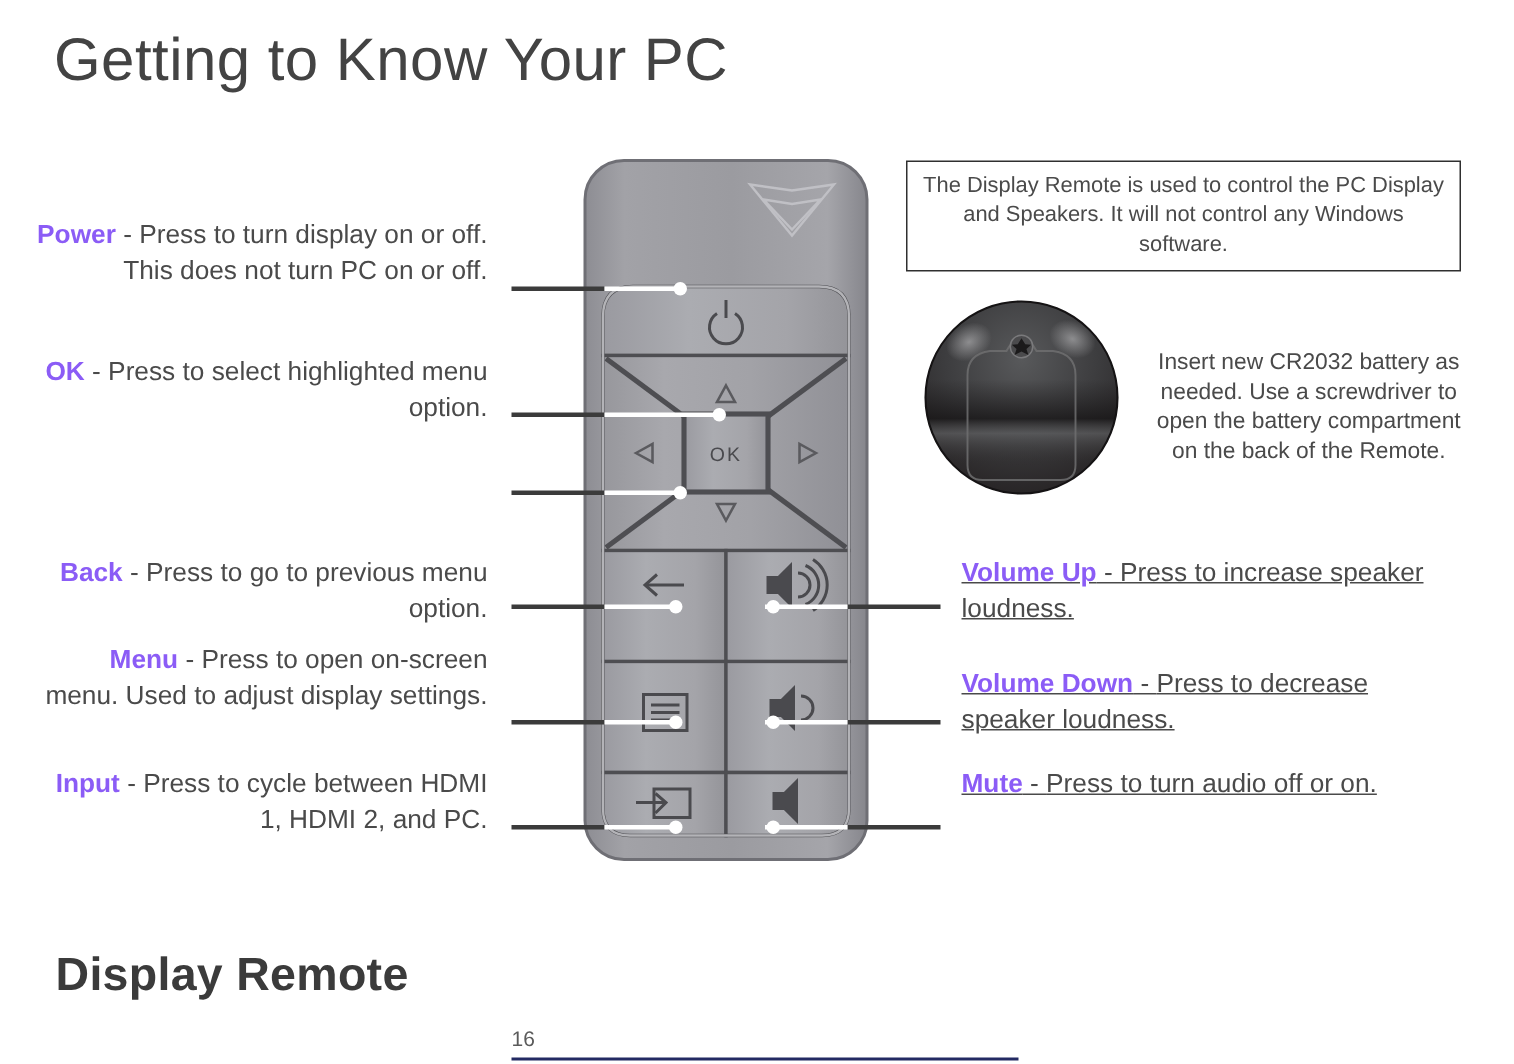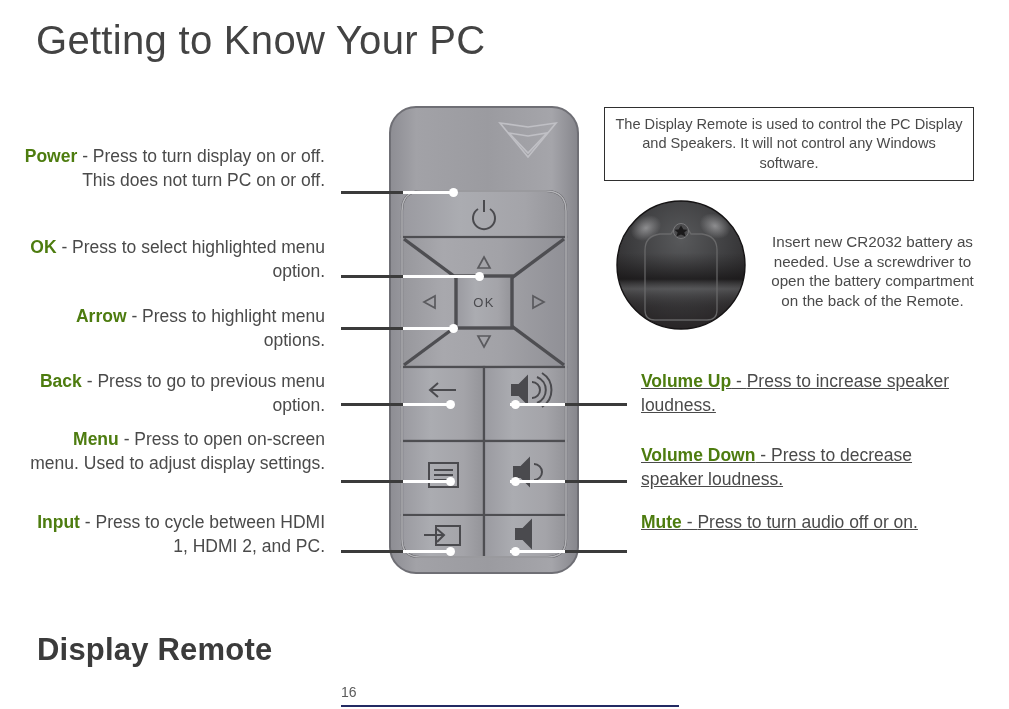--- a/index.html
+++ b/index.html
@@ -18,21 +18,21 @@
     white-space:nowrap;
   }
   #section-title{
     position:absolute;left:37px;top:632px;
     font-size:31px;font-weight:700;letter-spacing:.2px;color:#3b3b3b;
     white-space:nowrap;
   }
 
   
   .callout{position:absolute;font-size:17.5px;line-height:23.5px;color:#4a4a4a;}
-  .callout b{font-weight:700;color:#4d7c0f;margin-top:23px;}
+  .callout b{font-weight:700;color:#8b5cf6;margin-top:23px;}
   .callout.right-al{text-align:right;}
   .callout.left-al{text-align:left;text-decoration:underline;}
 
   #callout-power{left:20px;top:145px;width:305px;}
   #callout-ok{left:20px;top:236px;width:305px;}
   #callout-arrow{left:20px;top:305px;width:305px;}
   #callout-back{left:20px;top:370px;width:305px;}
   #callout-menu{left:20px;top:428px;width:305px;}
   #callout-input{left:20px;top:511px;width:305px;}
 
@@ -250,23 +250,20 @@
   <div class="lead-white" style="left:510px; top:550px; width:55px;"></div>
   <div class="lead-dot" style="left:511px; top:547px;"></div>
   <div class="lead" style="left:565px; top:550px; width:62px;"></div>
 
   <div class="callout right-al" id="callout-power">
     <b>Power</b><span> - </span><span>Press to turn display on or off. This does not turn PC on or off.</span>
   </div>
   <div class="callout right-al" id="callout-ok">
     <b>OK</b><span> - </span><span>Press to select highlighted menu option.</span>
   </div>
-  <div class="callout right-al" id="callout-arrow">
-    <b>Arrow</b><span> - </span><span>Press to highlight menu options.</span>
-  </div>
   <div class="callout right-al" id="callout-back">
     <b>Back</b><span> - </span><span>Press to go to previous menu option.</span>
   </div>
   <div class="callout right-al" id="callout-menu">
     <b>Menu</b><span> - </span><span>Press to open on-screen menu. Used to adjust display settings.</span>
   </div>
   <div class="callout right-al" id="callout-input">
     <b>Input</b><span> - </span><span>Press to cycle between HDMI 1, HDMI 2, and PC.</span>
   </div>
 

